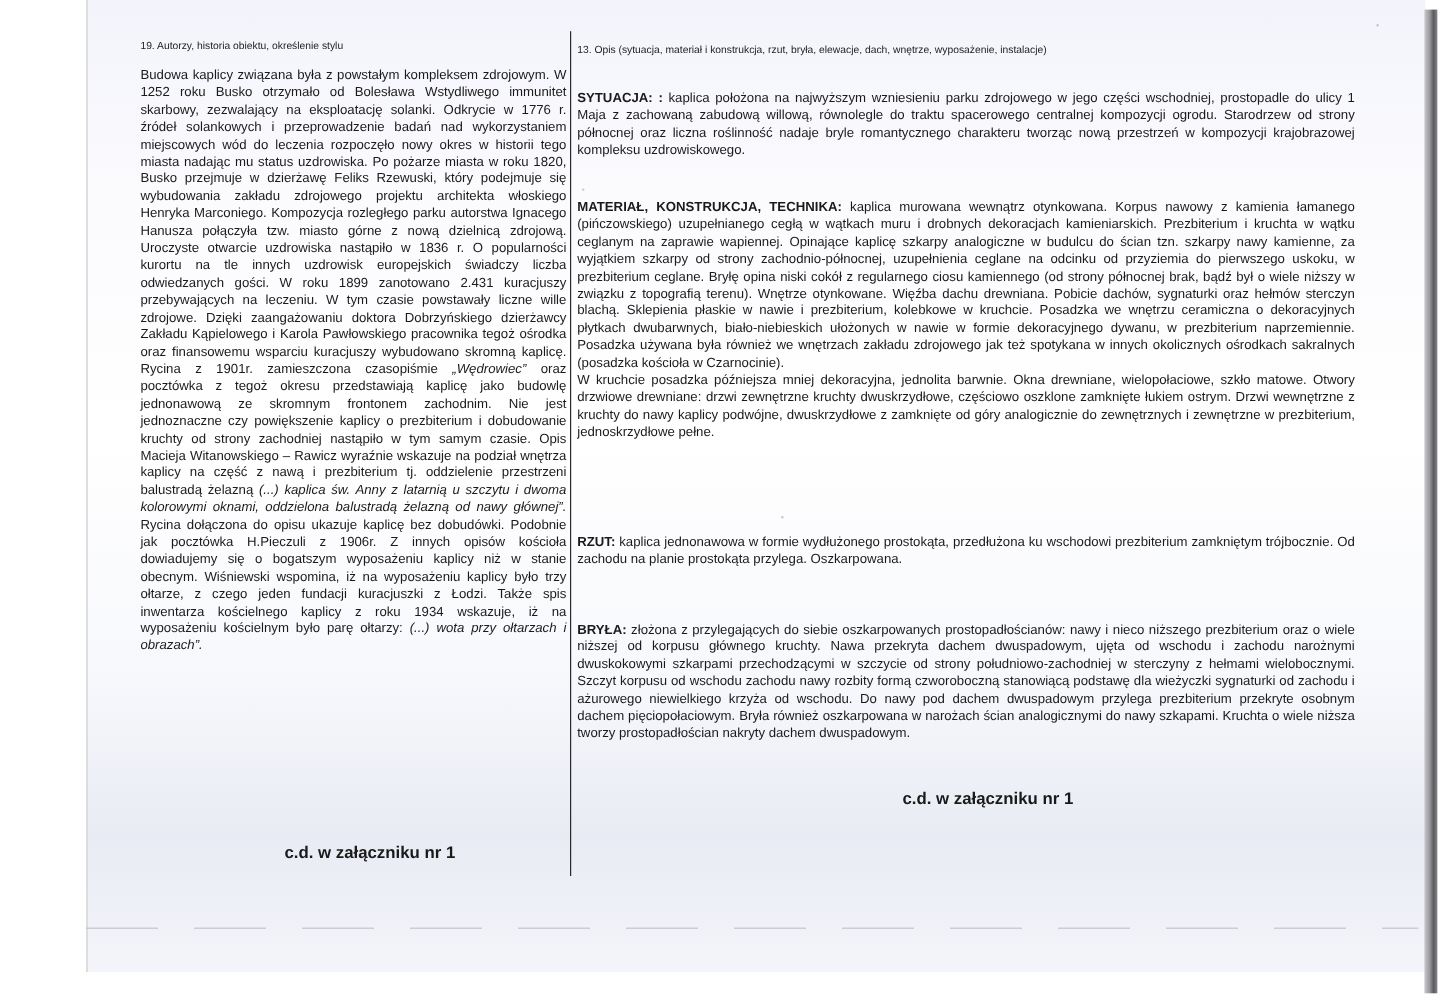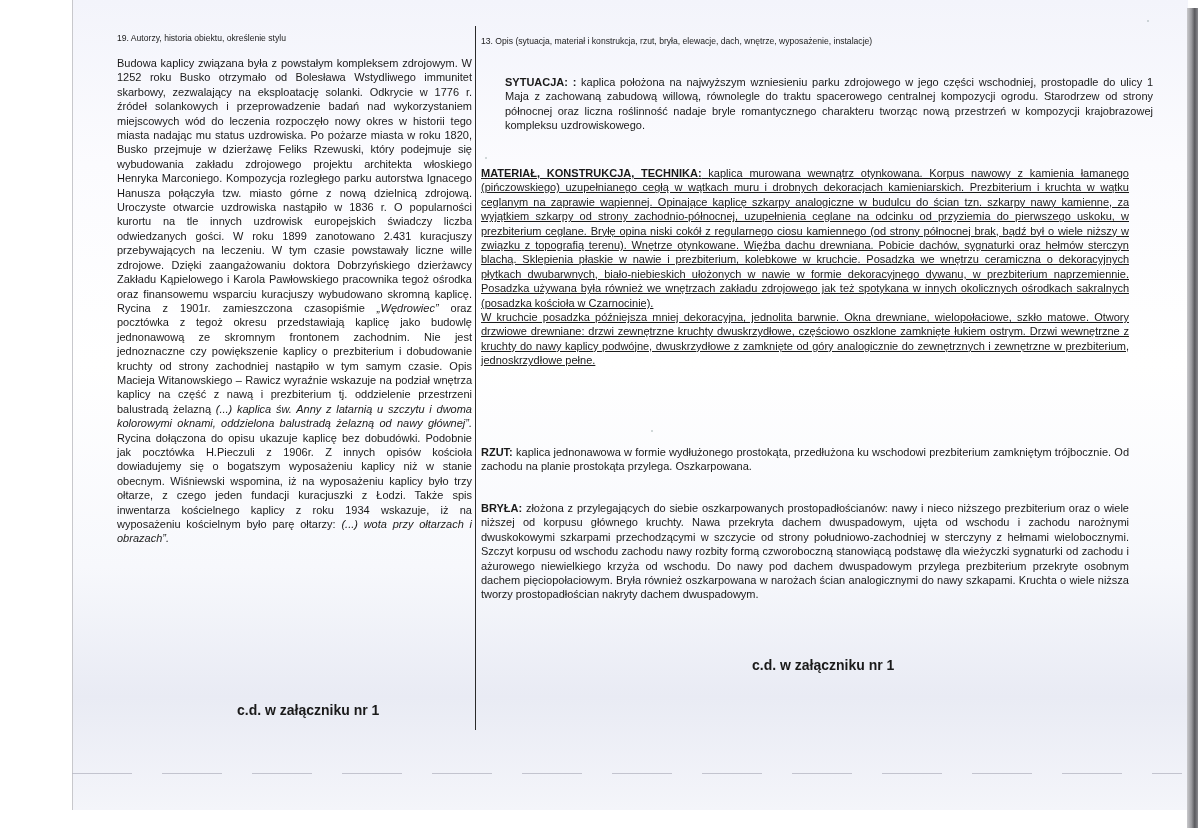--- a/index.html
+++ b/index.html
@@ -66,31 +66,31 @@
 
 <div class="col col-left">
   <div class="section-heading">19. Autorzy, historia obiektu, określenie stylu</div>
   <p class="body-text" style="top:56px;"><span>Budowa kaplicy związana była z powstałym kompleksem zdrojowym. W 1252 roku Busko otrzymało od Bolesława Wstydliwego immunitet skarbowy, zezwalający na eksploatację solanki. Odkrycie w 1776 r. źródeł solankowych i przeprowadzenie badań nad wykorzystaniem miejscowych wód do leczenia rozpoczęło nowy okres w historii tego miasta nadając mu status uzdrowiska. Po pożarze miasta w roku 1820, Busko przejmuje w dzierżawę Feliks Rzewuski, który podejmuje się wybudowania zakładu zdrojowego projektu architekta włoskiego Henryka Marconiego. Kompozycja rozległego parku autorstwa Ignacego Hanusza połączyła tzw. miasto górne z nową dzielnicą zdrojową. Uroczyste otwarcie uzdrowiska nastąpiło w 1836 r. O popularności kurortu na tle innych uzdrowisk europejskich świadczy liczba odwiedzanych gości. W roku 1899 zanotowano 2.431 kuracjuszy przebywających na leczeniu. W tym czasie powstawały liczne wille zdrojowe. Dzięki zaangażowaniu doktora Dobrzyńskiego dzierżawcy Zakładu Kąpielowego i Karola Pawłowskiego pracownika tegoż ośrodka oraz finansowemu wsparciu kuracjuszy wybudowano skromną kaplicę. Rycina z 1901r. zamieszczona czasopiśmie </span><em>„Wędrowiec”</em><span> oraz pocztówka z tegoż okresu przedstawiają kaplicę jako budowlę jednonawową ze skromnym frontonem zachodnim. Nie jest jednoznaczne czy powiększenie kaplicy o prezbiterium i dobudowanie kruchty od strony zachodniej nastąpiło w tym samym czasie. Opis Macieja Witanowskiego – Rawicz wyraźnie wskazuje na podział wnętrza kaplicy na część z nawą i prezbiterium tj. oddzielenie przestrzeni balustradą żelazną </span><em>(...) kaplica św. Anny z latarnią u szczytu i dwoma kolorowymi oknami, oddzielona balustradą żelazną od nawy głównej”.</em><span> Rycina dołączona do opisu ukazuje kaplicę bez dobudówki. Podobnie jak pocztówka H.Pieczuli z 1906r. Z innych opisów kościoła dowiadujemy się o bogatszym wyposażeniu kaplicy niż w stanie obecnym. Wiśniewski wspomina, iż na wyposażeniu kaplicy było trzy ołtarze, z czego jeden fundacji kuracjuszki z Łodzi. Także spis inwentarza kościelnego kaplicy z roku 1934 wskazuje, iż na wyposażeniu kościelnym było parę ołtarzy: </span><em>(...) wota przy ołtarzach i obrazach”.</em></p>
   <div class="cont-note" style="left:120px;top:702px;">c.d. w załączniku nr 1</div>
 </div>
 
 <div class="col col-right">
   <div class="section-heading">13. Opis (sytuacja, materiał i konstrukcja, rzut, bryła, elewacje, dach, wnętrze, wyposażenie, instalacje)</div>
 
-  <div class="para" style="top:75px;margin-left:24px;">
+  <div class="para" style="top:75px;">
     <p class="body-text"><span class="label">SYTUACJA: :</span><span> kaplica położona na najwyższym wzniesieniu parku zdrojowego w jego części wschodniej, prostopadle do ulicy 1 Maja z zachowaną zabudową willową, równolegle do traktu spacerowego centralnej kompozycji ogrodu. Starodrzew od strony północnej oraz liczna roślinność nadaje bryle romantycznego charakteru tworząc nową przestrzeń w kompozycji krajobrazowej kompleksu uzdrowiskowego.</span></p>
   </div>
 
-  <div class="para" style="top:166px;text-decoration:underline;">
+  <div class="para" style="top:166px;">
     <p class="body-text"><span class="label">MATERIAŁ, KONSTRUKCJA, TECHNIKA:</span><span> kaplica murowana wewnątrz otynkowana. Korpus nawowy z kamienia łamanego (pińczowskiego) uzupełnianego cegłą w wątkach muru i drobnych dekoracjach kamieniarskich. Prezbiterium i kruchta w wątku ceglanym na zaprawie wapiennej. Opinające kaplicę szkarpy analogiczne w budulcu do ścian tzn. szkarpy nawy kamienne, za wyjątkiem szkarpy od strony zachodnio-północnej, uzupełnienia ceglane na odcinku od przyziemia do pierwszego uskoku, w prezbiterium ceglane. Bryłę opina niski cokół z regularnego ciosu kamiennego (od strony północnej brak, bądź był o wiele niższy w związku z topografią terenu). Wnętrze otynkowane. Więźba dachu drewniana. Pobicie dachów, sygnaturki oraz hełmów sterczyn blachą. Sklepienia płaskie w nawie i prezbiterium, kolebkowe w kruchcie. Posadzka we wnętrzu ceramiczna o dekoracyjnych płytkach dwubarwnych, biało-niebieskich ułożonych w nawie w formie dekoracyjnego dywanu, w prezbiterium naprzemiennie. Posadzka używana była również we wnętrzach zakładu zdrojowego jak też spotykana w innych okolicznych ośrodkach sakralnych (posadzka kościoła w Czarnocinie).</span></p>
     <p class="body-text">W kruchcie posadzka późniejsza mniej dekoracyjna, jednolita barwnie. Okna drewniane, wielopołaciowe, szkło matowe. Otwory drzwiowe drewniane: drzwi zewnętrzne kruchty dwuskrzydłowe, częściowo oszklone zamknięte łukiem ostrym. Drzwi wewnętrzne z kruchty do nawy kaplicy podwójne, dwuskrzydłowe z zamknięte od góry analogicznie do zewnętrznych i zewnętrzne w prezbiterium, jednoskrzydłowe pełne.</p>
   </div>
 
   <div class="para" style="top:445px;">
     <p class="body-text"><span class="label">RZUT:</span><span> kaplica jednonawowa w formie wydłużonego prostokąta, przedłużona ku wschodowi prezbiterium zamkniętym trójbocznie. Od zachodu na planie prostokąta przylega. Oszkarpowana.</span></p>
   </div>
 
-  <div class="para" style="top:501px;">
+  <div class="para" style="top:518px;">
     <p class="body-text"><span class="label">BRYŁA:</span><span> złożona z przylegających do siebie oszkarpowanych prostopadłościanów: nawy i nieco niższego prezbiterium oraz o wiele niższej od korpusu głównego kruchty. Nawa przekryta dachem dwuspadowym, ujęta od wschodu i zachodu narożnymi dwuskokowymi szkarpami przechodzącymi w szczycie od strony południowo-zachodniej w sterczyny z hełmami wielobocznymi. Szczyt korpusu od wschodu zachodu nawy rozbity formą czworoboczną stanowiącą podstawę dla wieżyczki sygnaturki od zachodu i ażurowego niewielkiego krzyża od wschodu. Do nawy pod dachem dwuspadowym przylega prezbiterium przekryte osobnym dachem pięciopołaciowym. Bryła również oszkarpowana w narożach ścian analogicznymi do nawy szkapami. Kruchta o wiele niższa tworzy prostopadłościan nakryty dachem dwuspadowym.</span></p>
   </div>
 
   <div class="cont-note" style="left:271px;top:657px;">c.d. w załączniku nr 1</div>
 </div>
 
 </body></html>

